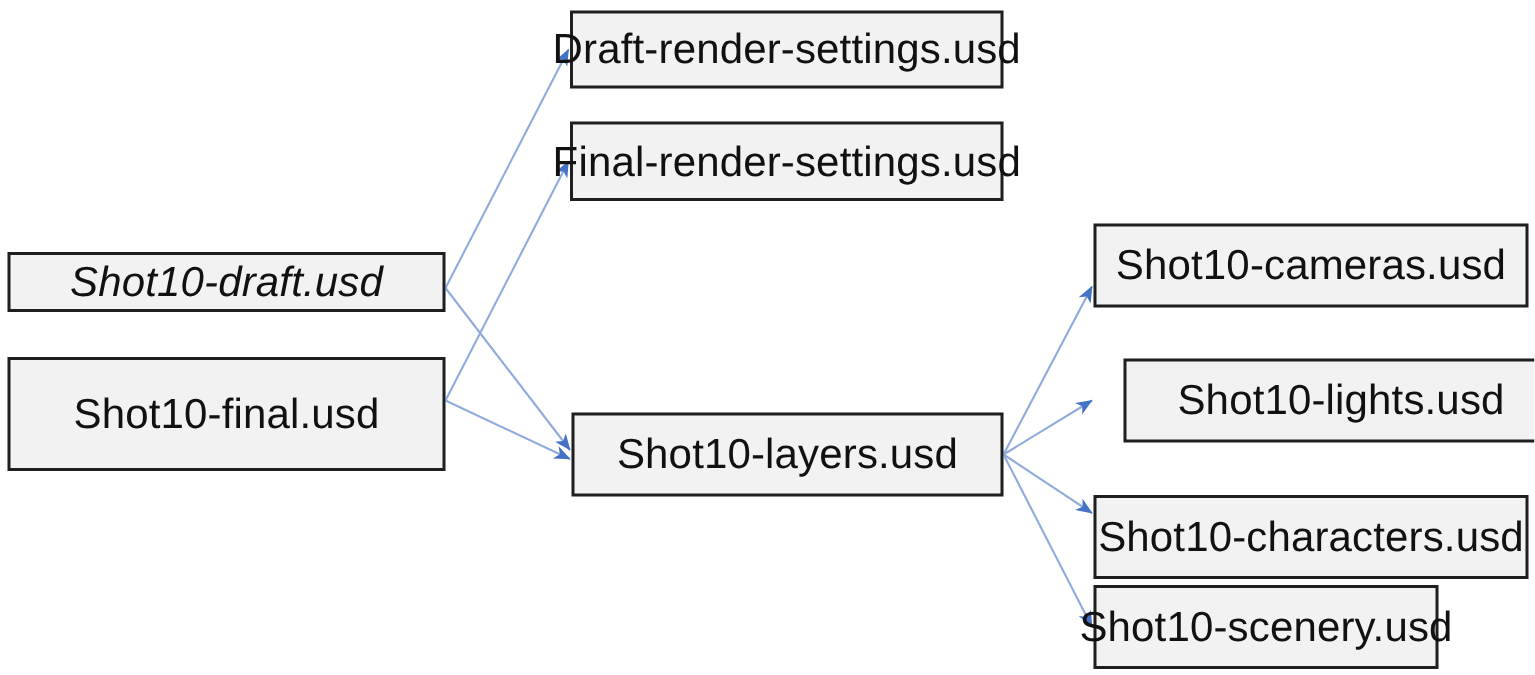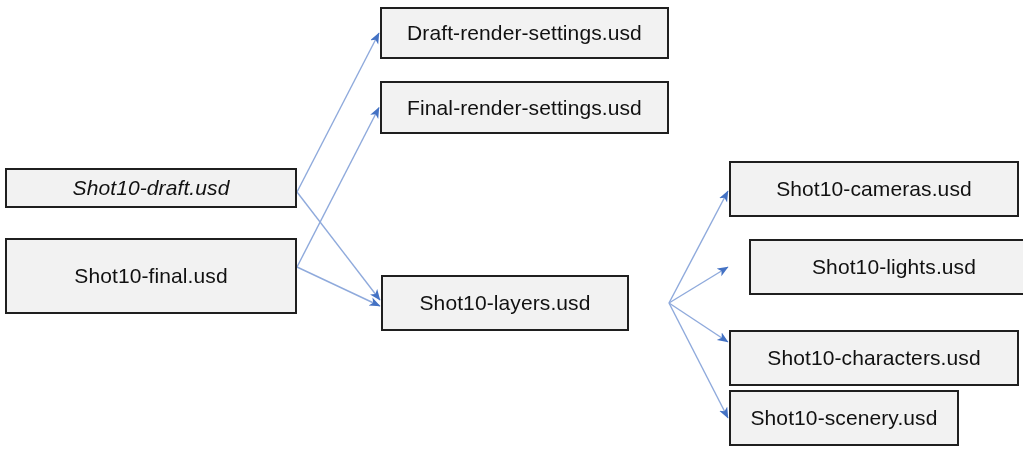--- a/index.html
+++ b/index.html
@@ -25,21 +25,21 @@
   }
   .node {
     position: absolute;
     box-sizing: border-box;
     background: var(--node-fill, #f2f2f2);
     border: 2px solid var(--node-border, #1f1f1f);
     color: var(--node-text, #111111);
     display: flex;
     align-items: center;
     justify-content: center;
-    font-size: 21px;
+    font-size: 28px;
     letter-spacing: 0.1px;
     white-space: nowrap;
   }
 </style>
 </head>
 <body>
 
 <div id="canvas" style="--bg: #ffffff; --node-fill: #f2f2f2; --node-border: #1f1f1f; --node-text: #111111;">
   <svg id="edge-layer" viewBox="0 0 1023 450" xmlns="http://www.w3.org/2000/svg">
       <defs>
@@ -62,24 +62,24 @@
       </div>
       <div class="node" style="left: 5px; top: 238px; width: 292px; height: 76px;">
         <span>Shot10-final.usd</span>
       </div>
       <div class="node" style="left: 380px; top: 7px; width: 289px; height: 52px;">
         <span>Draft-render-settings.usd</span>
       </div>
       <div class="node" style="left: 380px; top: 81px; width: 289px; height: 53px; text-align: right;">
         <span>Final-render-settings.usd</span>
       </div>
-      <div class="node" style="left: 381px; top: 275px; width: 248px; height: 56px;">
+      <div class="node" style="left: 381px; top: 275px; width: 288px; height: 56px;">
         <span>Shot10-layers.usd</span>
       </div>
-      <div class="node" style="left: 729px; top: 161px; width: 290px; height: 56px;">
+      <div class="node" style="left: 729px; top: 149px; width: 290px; height: 56px;">
         <span>Shot10-cameras.usd</span>
       </div>
       <div class="node" style="left: 729px; top: 239px; width: 290px; height: 56px; margin-left: 20px;">
         <span>Shot10-lights.usd</span>
       </div>
       <div class="node" style="left: 729px; top: 330px; width: 290px; height: 56px;">
         <span>Shot10-characters.usd</span>
       </div>
       <div class="node" style="left: 729px; top: 390px; width: 230px; height: 56px;">
         <span>Shot10-scenery.usd</span>

